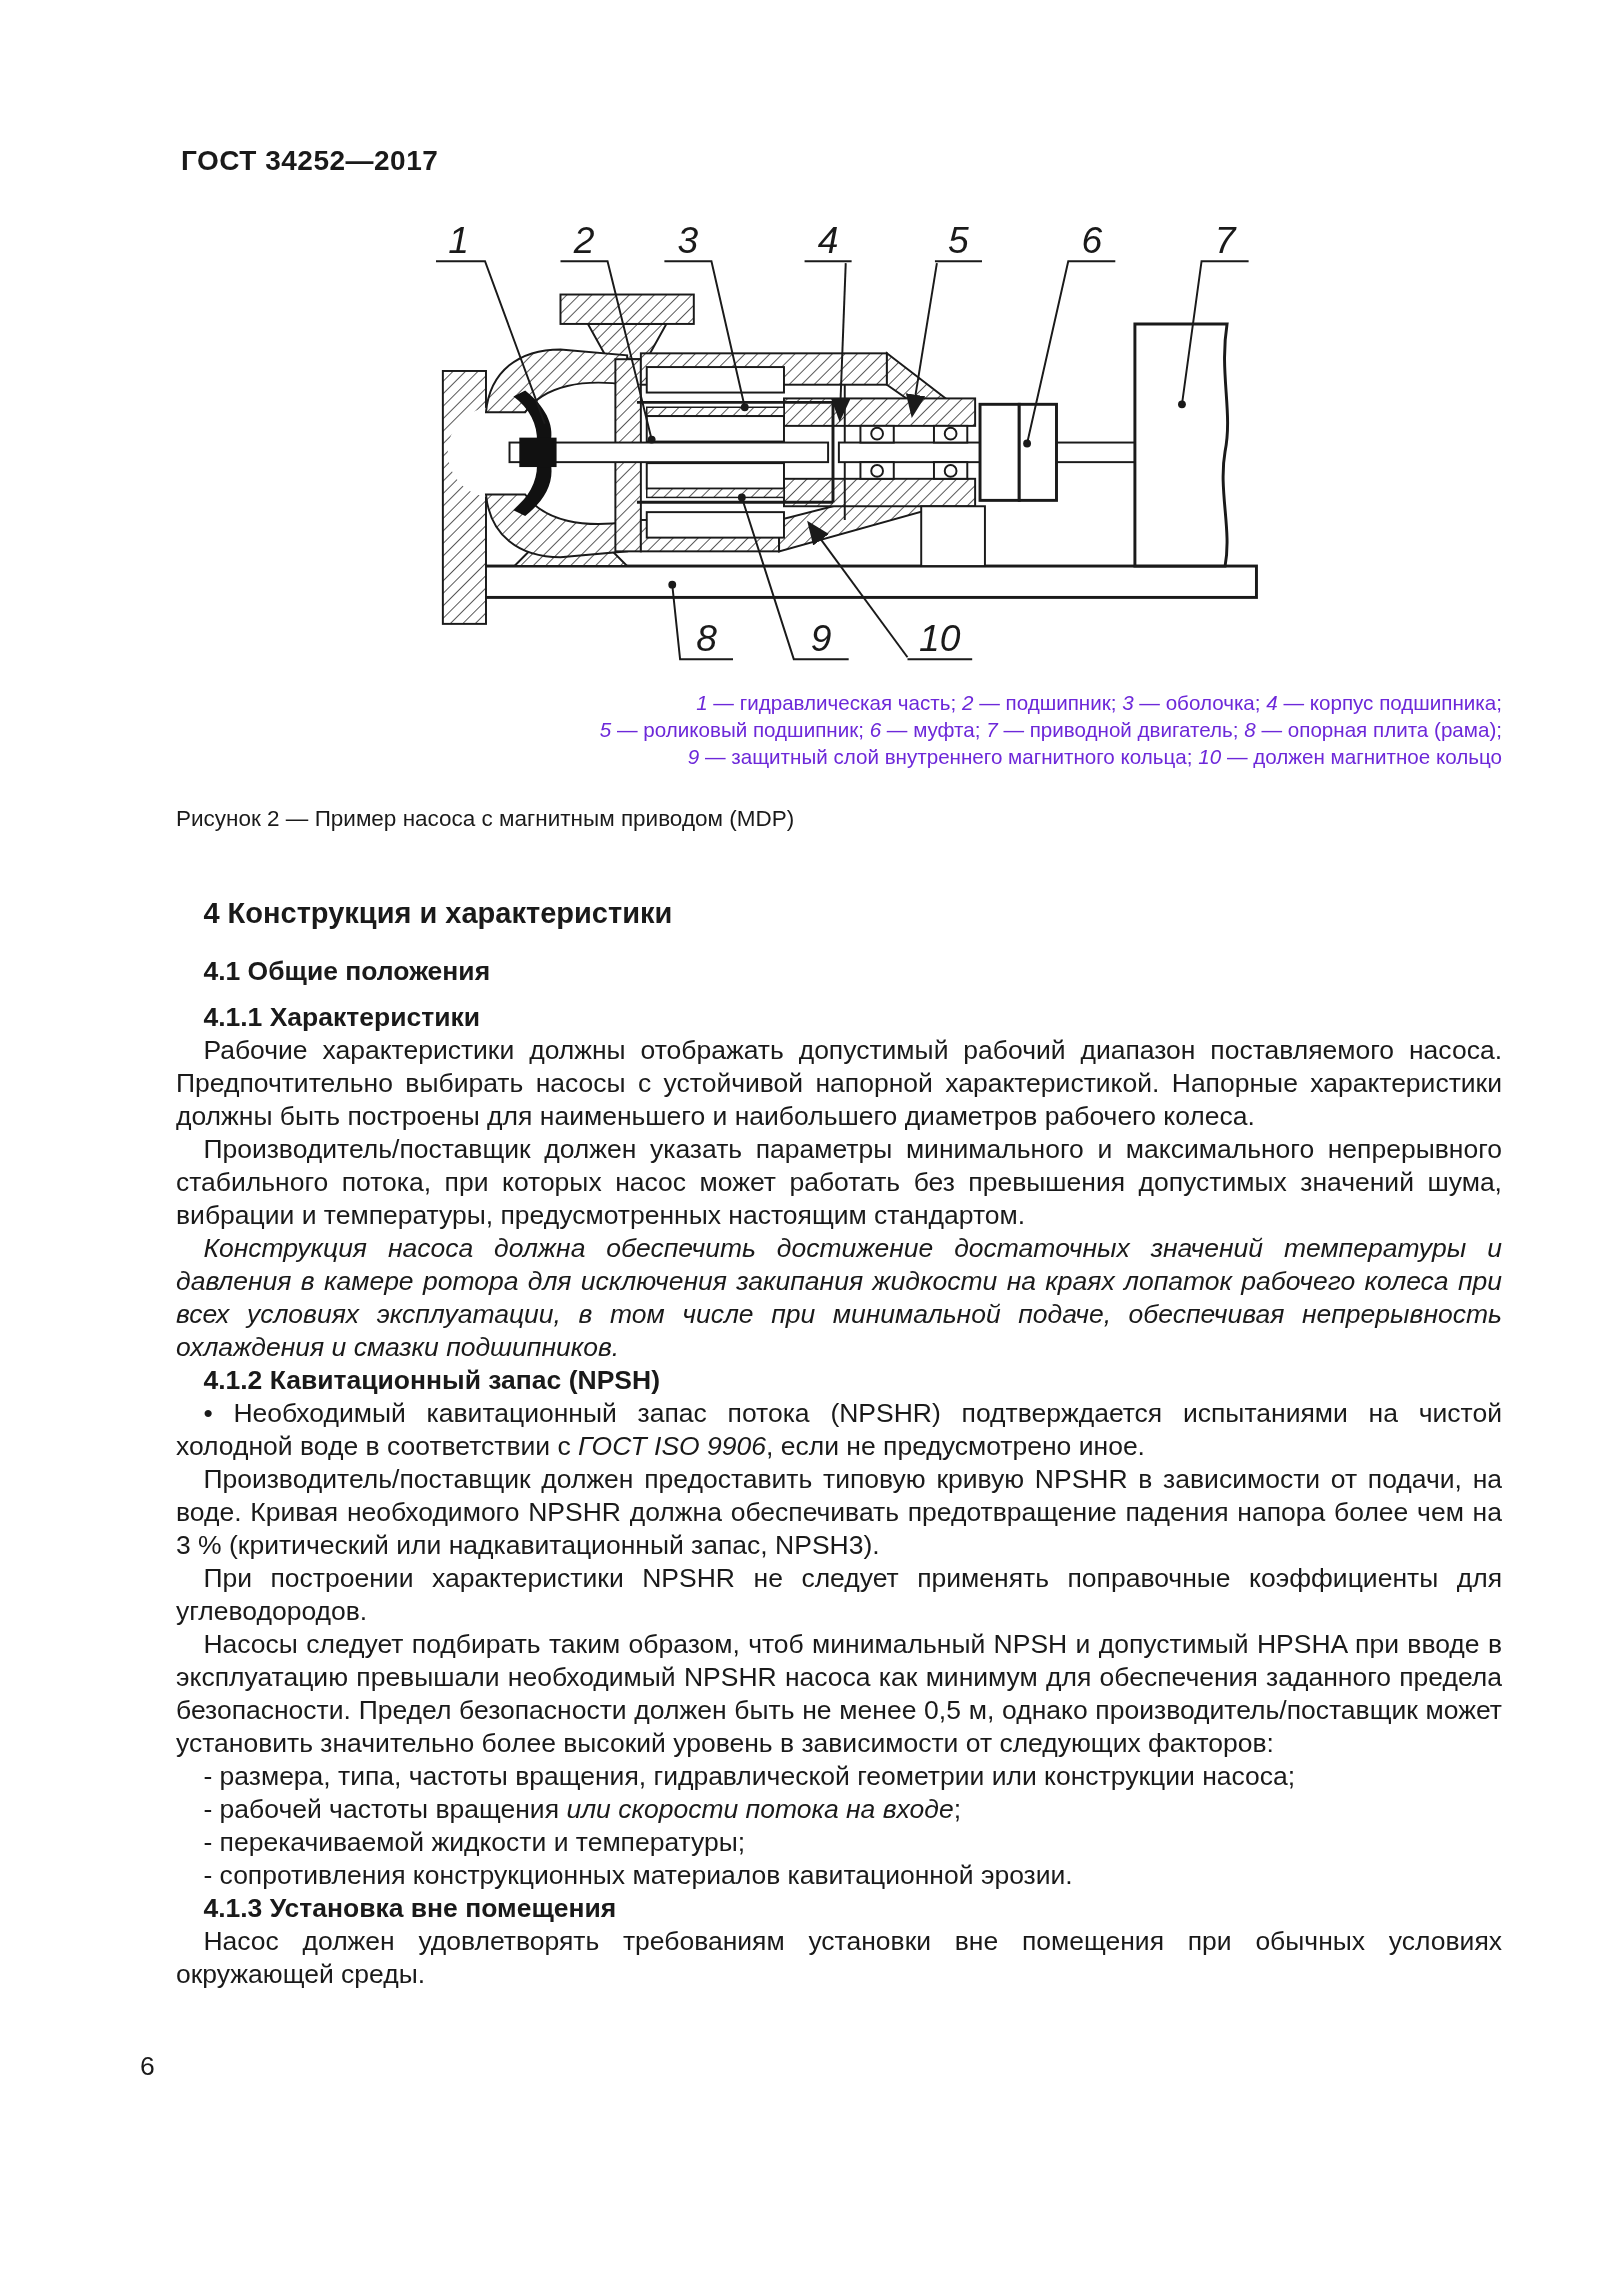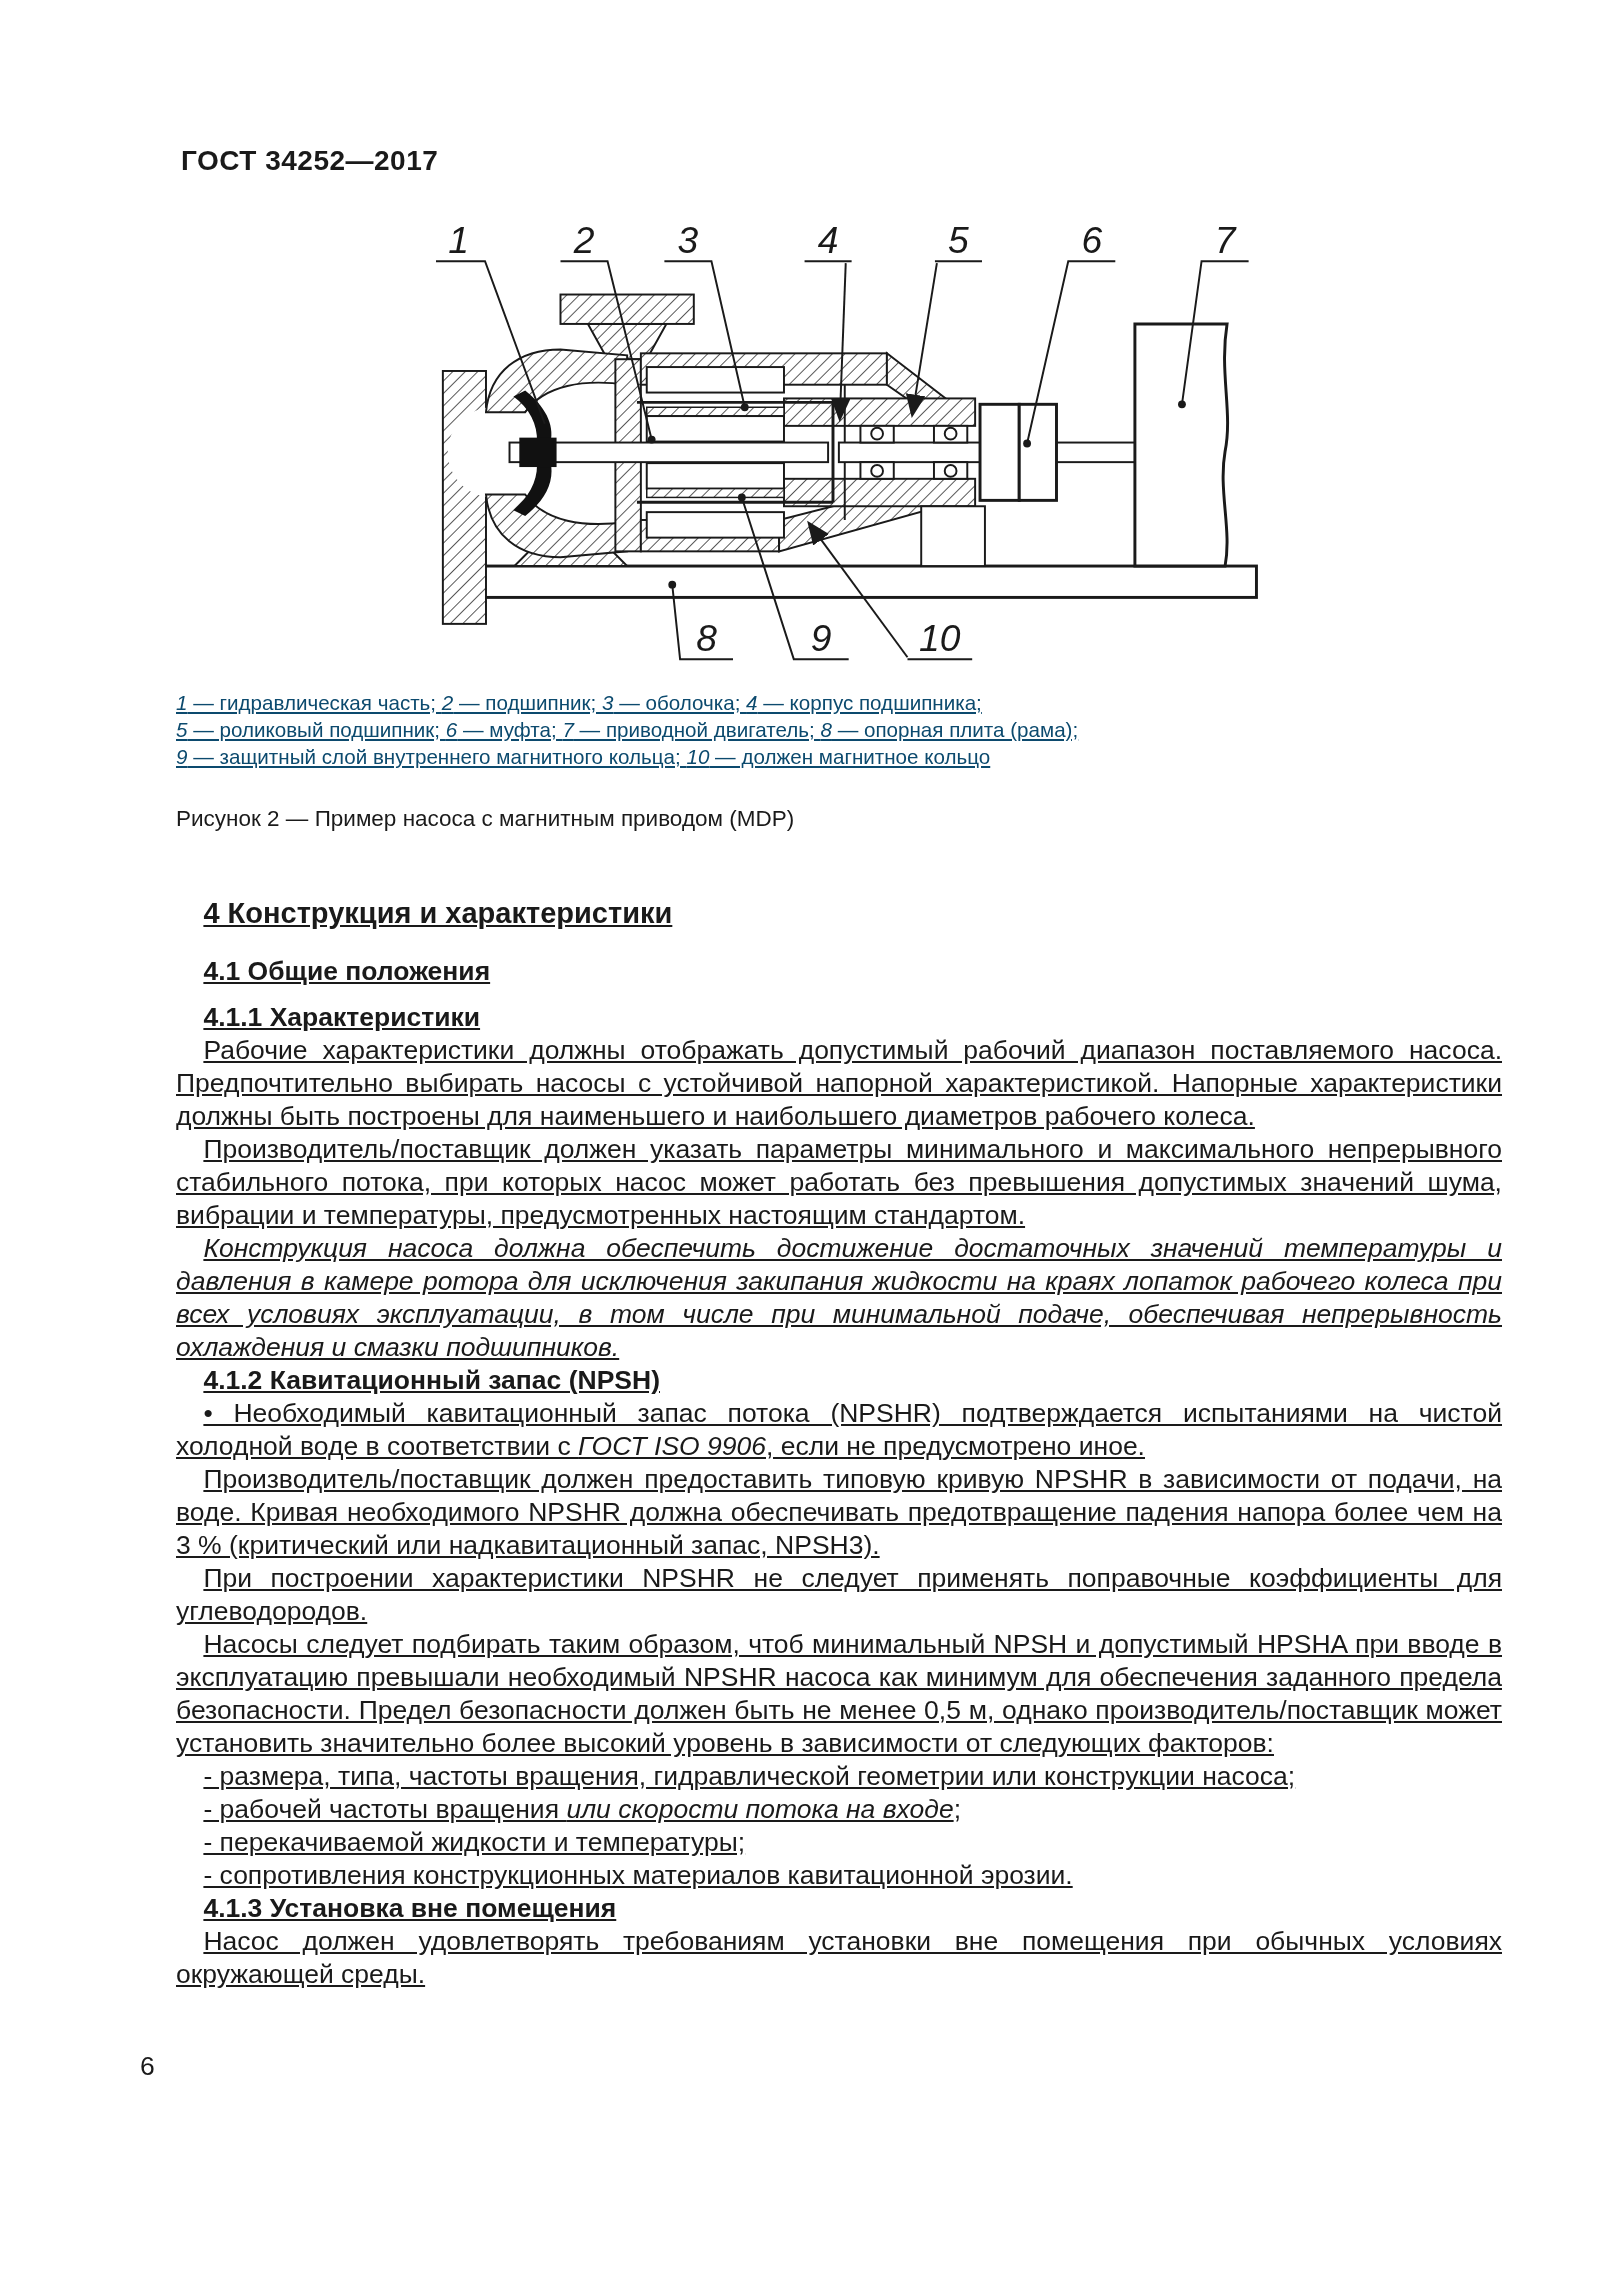--- a/index.html
+++ b/index.html
@@ -26,40 +26,38 @@
   .callout-num {
     font-family: "Liberation Sans", sans-serif;
     font-style: italic;
     font-size: 38px;
     fill: #1a1a1a;
   }
   .caption {
     position: absolute;
     left: 176px; top: 689px;
     width: 1326px;
-    text-align: left;
+    text-align: right;
     font-size: 20.6px;
     line-height: 27px;
-    color: #0c4a6e;
-    text-decoration: underline;
+    color: #6d28d9;
   }
   .fig-title {
     position: absolute;
     left: 176px; top: 806px;
     width: 1326px;
     font-size: 22.5px;
   }
   .body-flow {
     position: absolute;
     left: 176px; top: 894px;
     width: 1326px;
     font-size: 26.5px;
     line-height: 33px;
     text-align: justify;
-    text-decoration: underline;
   }
   .h1 {
     font-size: 29px; font-weight: bold; line-height: 39px;
     padding-left: 27.4px; margin-bottom: 21.6px; text-align: left;
   }
   .h2 {
     font-size: 26.5px; font-weight: bold; line-height: 33px;
     padding-left: 27.4px; margin-bottom: 13.7px; text-align: left;
   }
   .h3 {

